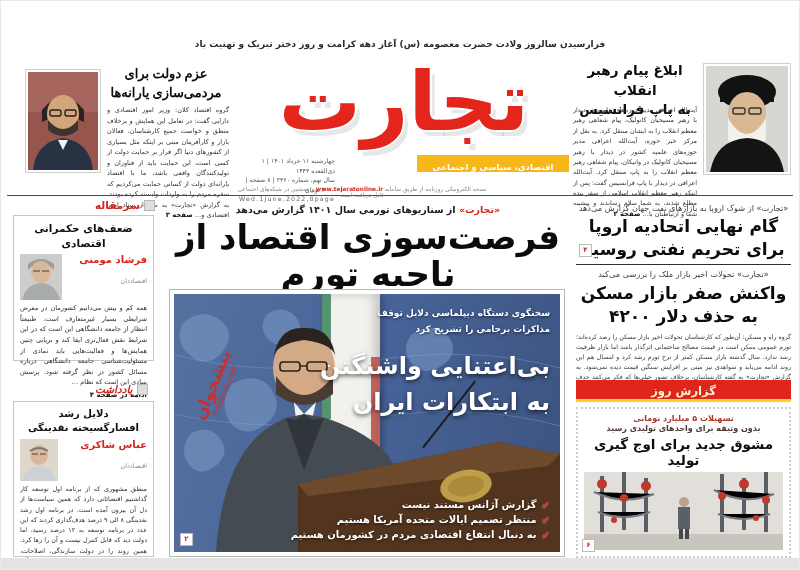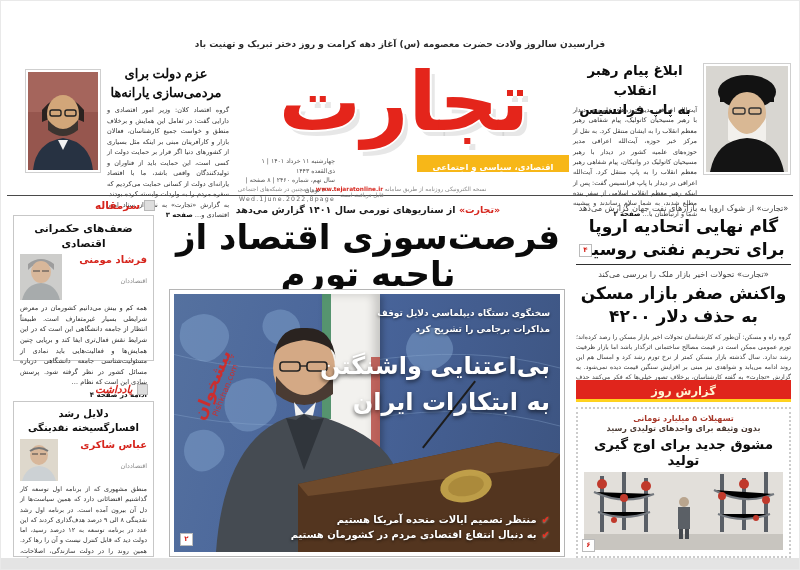--- a/index.html
+++ b/index.html
@@ -259,20 +259,21 @@
       </svg>
       <div class="ov-kicker h2l">
         <span>سخنگوی دستگاه دیپلماسی دلایل توقف</span>
         <span>مذاکرات برجامی را تشریح کرد</span>
       </div>
       <div class="ov-head h2l">
         <span>بی‌اعتنایی واشنگتن</span>
         <span>به ابتکارات ایران</span>
       </div>
       <div class="bullets">
+        <div class="brow"><span class="chk">✔</span><span>گزارش آژانس مستند نیست</span></div>
         <div class="brow"><span class="chk">✔</span><span>منتظر تصمیم ایالات متحده آمریکا هستیم</span></div>
         <div class="brow"><span class="chk">✔</span><span>به دنبال انتفاع اقتصادی مردم در کشورمان هستیم</span></div>
       </div>
       <div class="wm">
         <span class="wm1">پیشخوان</span>
         <span class="wm2">Pishkhan.com</span>
       </div>
       <div class="pgbox" style="left:6px;bottom:6px;">۲</div>
     </div>
   </div>

